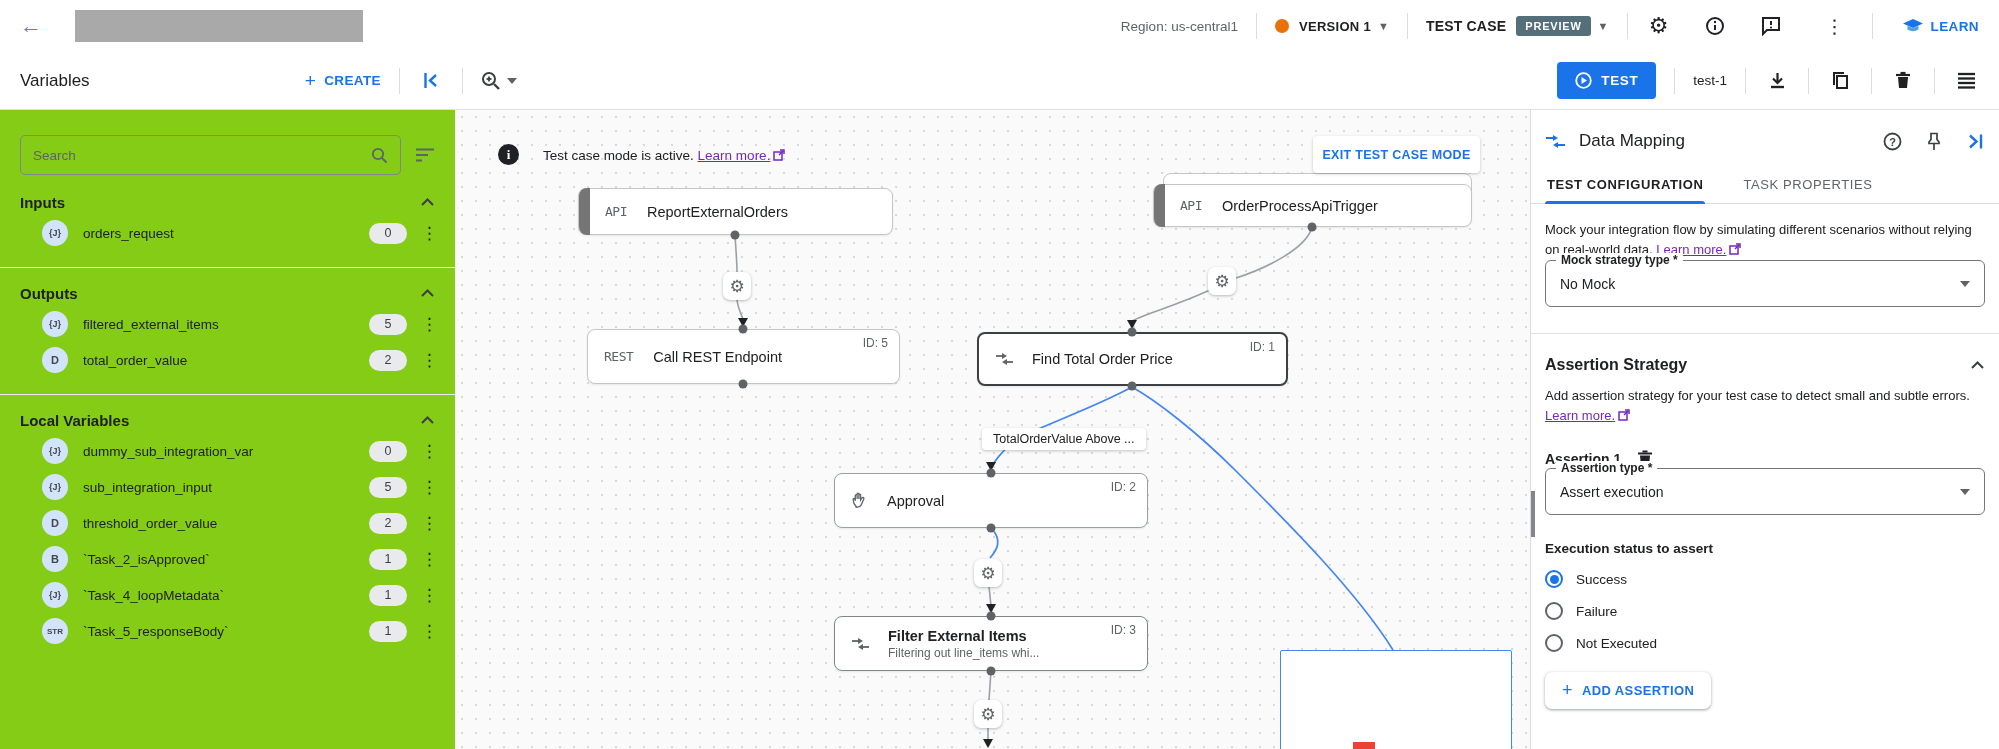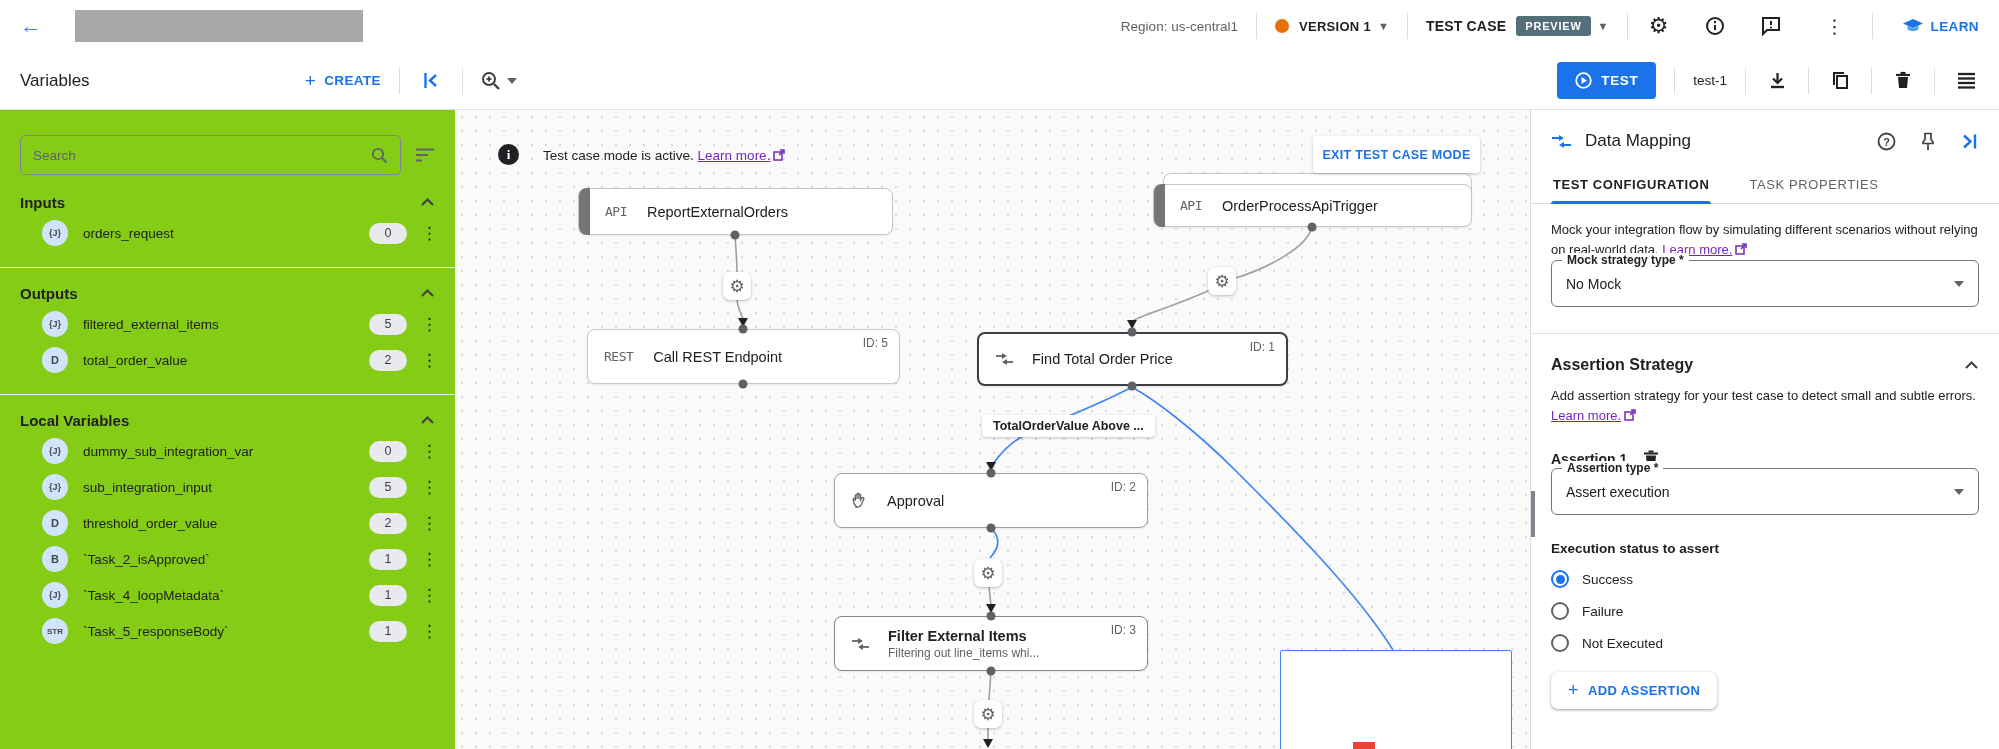--- a/index.html
+++ b/index.html
@@ -108,21 +108,21 @@
     font-family:"Liberation Sans",sans-serif; }
   .opat-back { position:absolute; left:708px; top:63px; width:309px; height:40px;
     background:#fff; border:1px solid #c4c7c5; border-radius:8px; z-index:0; }
   .blue-box { position:absolute; left:825px; top:540px; width:232px; height:110px;
     background:#fff; border:1.5px solid #4285f4; border-radius:2px; z-index:1; }
   .red-bit { position:absolute; left:898px; top:632px; width:22px; height:9px;
     background:#ea4335; z-index:2; }
 
   
   .rpanel { width:469px; border-left:1px solid #dadce0; background:#fff;
-    padding:0 20px; position:relative; overflow:hidden; }
+    padding:0 14px; position:relative; overflow:hidden; }
   .rp-scrollthumb { position:absolute; left:0; top:381px; width:4px; height:46px; background:#80868b; }
   .rp-head { display:flex; align-items:center; margin-top:21px; }
   .rp-title { font-size:17px; margin-left:13px; }
   .rp-head-icons { margin-left:auto; display:flex; align-items:center; gap:24px; }
   .rp-tabs { display:flex; margin:16px -22px 0 -22px; border-bottom:1px solid #dadce0; padding:0 22px; }
   .rp-tab { font-size:13px; letter-spacing:.6px; padding:10px 2px 11px 2px; margin-right:36px;
     color:#5f6368; cursor:pointer; position:relative; }
   .rp-tab.active { color:#202124; font-weight:700; }
   .rp-tab.active::after { content:""; position:absolute; left:0; right:0; bottom:-1px;
     height:3px; background:#1a73e8; border-radius:3px 3px 0 0; }
@@ -455,21 +455,21 @@
             <line x1="18" y1="11" x2="11" y2="11" stroke="#5f6368" stroke-width="1.8"></line>
             <polygon points="12,8 7,11 12,14" fill="#5f6368"></polygon>
           </svg>
         <span class="sub-col">
           <span class="ntitle bold-title">Filter External Items</span>
           <span class="nsub">Filtering out line_items whi...</span>
         </span>
         <span class="nid">ID: 3</span>
       </div>
 
-      <div class="edge-label" style="left:527px; top:305px;font-weight:bold;">TotalOrderValue Above ...</div>
+      <div class="edge-label" style="left:527px; top:318px;">TotalOrderValue Above ...</div>
 
       <span class="gear-chip" style="left:268px; top:162px;">⚙</span>
       <span class="gear-chip" style="left:753px; top:157px;">⚙</span>
       <span class="gear-chip" style="left:519px; top:449px;">⚙</span>
       <span class="gear-chip" style="left:519px; top:590px;">⚙</span>
 
       <div class="blue-box"></div>
       <div class="red-bit"></div>
     </main>
 

